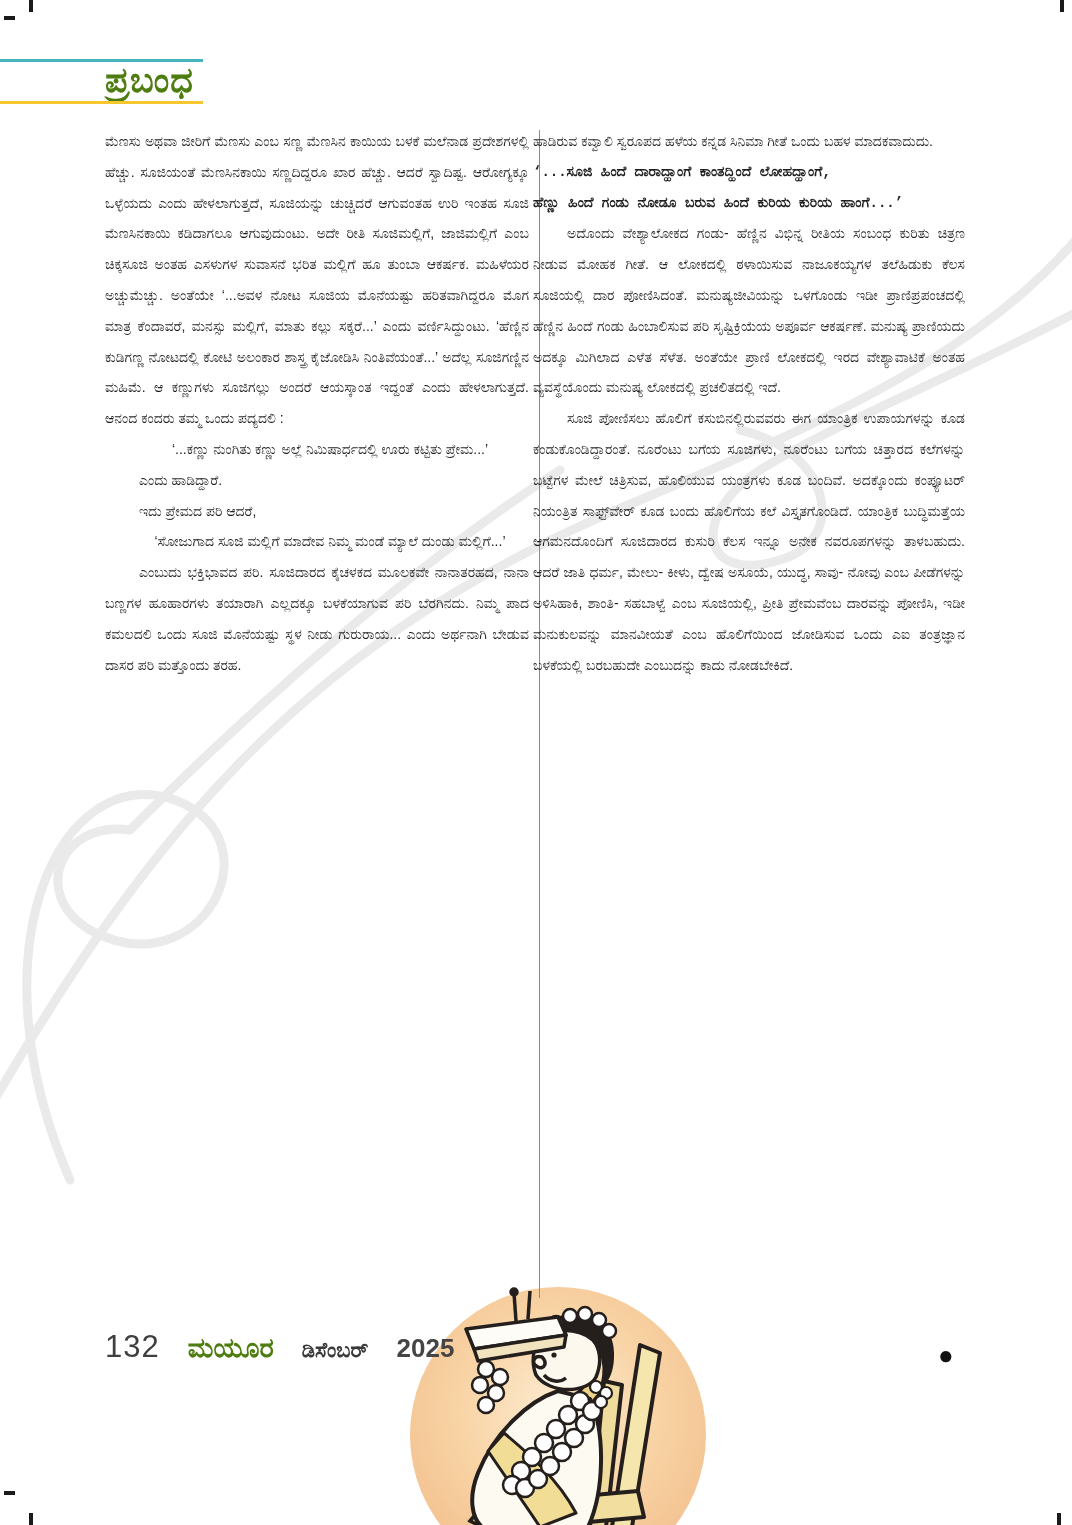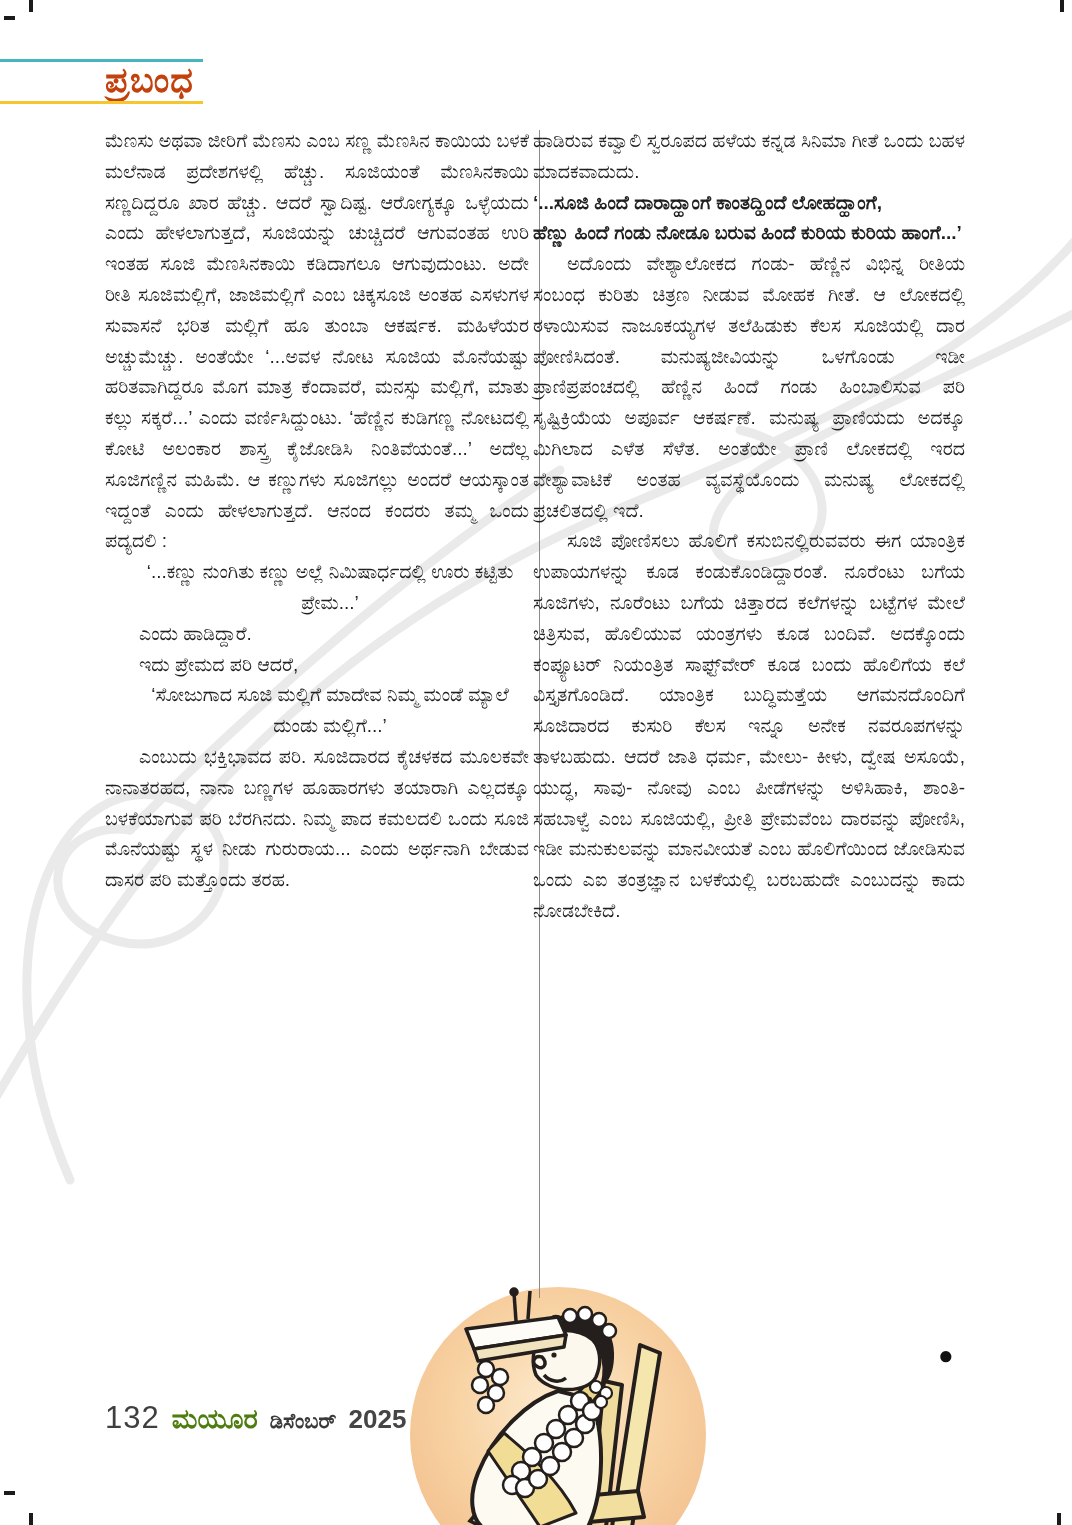--- a/index.html
+++ b/index.html
@@ -11,36 +11,36 @@
   .m-tl-h{left:4px;top:16px;width:11px;height:4px;}
   .m-tr-v{left:1060px;top:0;width:4px;height:12px;}
   .m-bl-h{left:4px;top:1491px;width:11px;height:4px;}
   .m-bl-v{left:29px;top:1513px;width:4px;height:12px;}
   .m-br-v{left:1057px;top:1513px;width:4px;height:12px;}
   
   .swirl{position:absolute;left:0;top:0;z-index:0;pointer-events:none;}
   
   .rule-teal{position:absolute;left:0;top:59px;width:203px;height:3px;background:#45b5bf;z-index:3;}
   .rule-yellow{position:absolute;left:0;top:101px;width:203px;height:3px;background:#f6c62e;z-index:3;}
-  .page-title{position:absolute;left:105px;top:60px;font-size:35px;font-weight:700;color:#c2410c;z-index:3;letter-spacing:1px;}
+  .page-title{position:absolute;left:105px;top:60px;font-size:35px;font-weight:700;color:#4d7c0f;z-index:3;letter-spacing:1px;}
   
-  .col{position:absolute;top:126px;z-index:2;font-size:19px;line-height:30.8px;color:#1f1f1f;}
+  .col{position:absolute;top:126px;z-index:2;font-size:14px;line-height:30.8px;color:#1f1f1f;}
   .col-left{left:105px;width:424px;}
   .col-right{left:533px;width:432px;}
   .col-divider{position:absolute;left:539px;top:130px;width:1px;height:1168px;background:#8a8a8a;z-index:2;}
   .para{text-align:justify;}
   .para.indent{text-indent:34px;}
   .para.quote{padding-left:26px;text-align:center;}
-  .para.boldq{font-weight:700;text-align:left;}
+  .para.boldq{font-weight:700;text-align:left;font-family:Liberation Mono, monospace;}
   .spacer-right{float:right;width:112px;height:150px;}
   .spacer-left{float:left;width:118px;height:95px;}
   
   .end-mark{position:absolute;left:938px;top:1340px;font-size:26px;color:#111;z-index:3;}
   
-  .footer{position:absolute;left:105px;top:1400px;z-index:3;display:flex;align-items:baseline;gap:12px;}
+  .footer{position:absolute;left:105px;top:1329px;z-index:3;display:flex;align-items:baseline;gap:28px;}
   .footer .pagenum{font-size:31px;color:#3f3f3f;letter-spacing:1px;}
   .footer .maglogo{font-size:27px;font-weight:700;color:#4d7c0f;}
   .footer .issue{font-size:21px;font-weight:700;color:#3a3a3a;}
   .footer .year{font-size:26px;font-weight:700;color:#454545;}
   
   .illus{position:absolute;left:408px;top:1283px;z-index:1;}
 </style>
 </head>
 <body>
 

